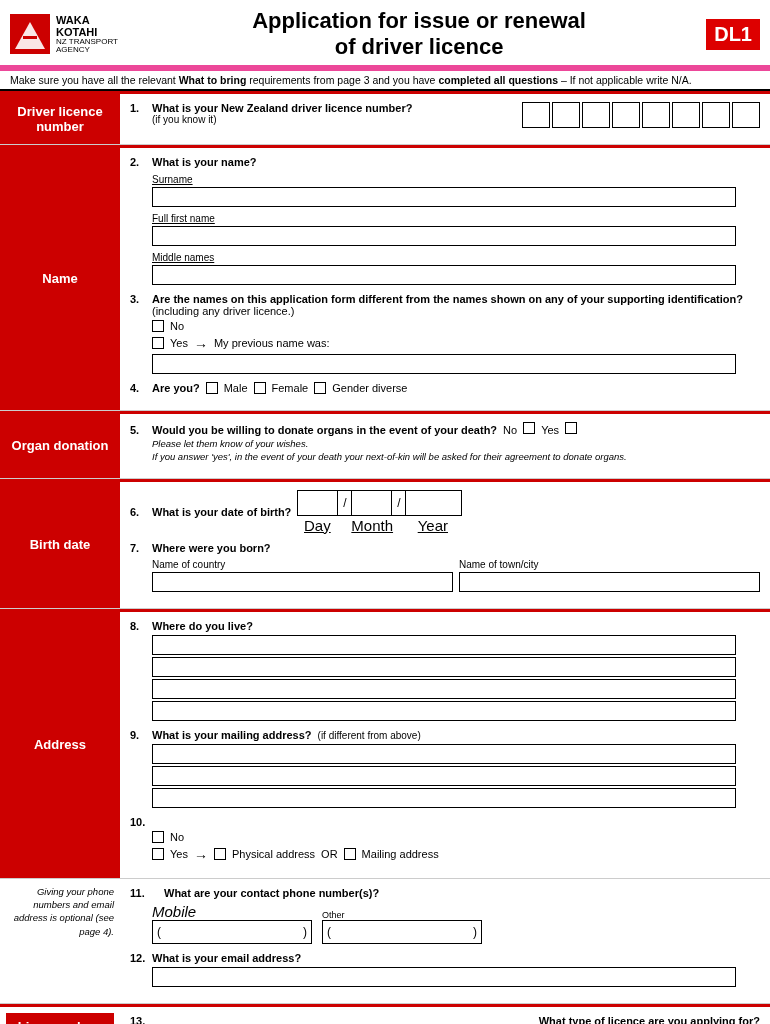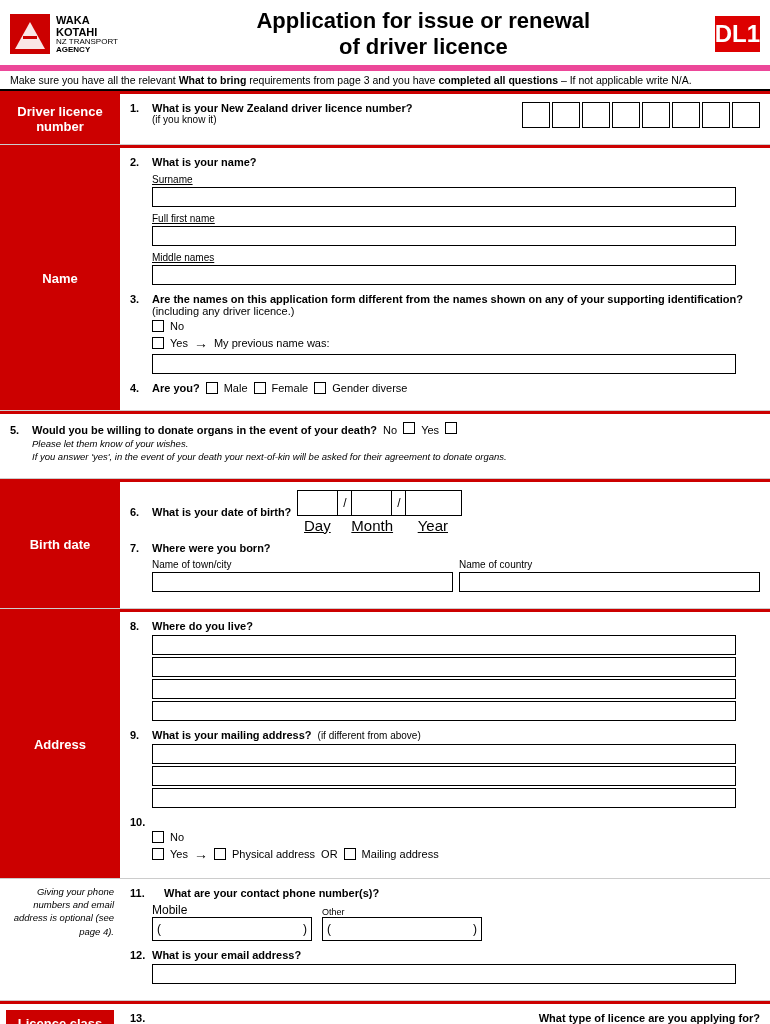--- a/index.html
+++ b/index.html
@@ -39,23 +39,23 @@
       text-align: center;
     }
     .header-title h1 {
       font-size: 22px;
       font-weight: bold;
       line-height: 1.2;
     }
     .dl1-badge {
       background: #d00;
       color: white;
-      font-size: 24px;
+      font-size: 20px;
       font-weight: bold;
-      padding: 4px 0;
+      padding: 4px 8px;
       margin-left: 8px;
       align-self: center;
     }
     .subtitle-bar {
       padding: 3px 10px;
       font-size: 10.5px;
       border-bottom: 2px solid #000;
     }
     .subtitle-bar strong { font-weight: bold; }
 
@@ -243,21 +243,21 @@
     <div class="logo-area">
       <svg class="logo-icon" viewBox="0 0 40 40">
         <rect width="40" height="40" fill="#cc0000"></rect>
         <polygon points="5,35 20,8 35,35" fill="white" opacity="0.9"></polygon>
         <rect x="13" y="22" width="14" height="3" fill="#cc0000"></rect>
       </svg>
       <div>
         <div style="font-size:11px;font-weight:bold;line-height:1.1;">WAKA</div>
         <div style="font-size:11px;font-weight:bold;line-height:1.1;">KOTAHI</div>
         <div style="font-size:8px;line-height:1.1;">NZ TRANSPORT</div>
-        <div style="font-size:8px;line-height:1.1;font-weight:bold;">AGENCY</div>
+        <div style="font-size:8px;line-height:1.1;">AGENCY</div>
       </div>
     </div>
     <div class="header-title">
       <h1><span>Application for issue or renewal</span><br><span>of driver licence</span></h1>
     </div>
     <div class="dl1-badge">DL1</div>
   </div>
 
   <div class="subtitle-bar">
     <span>Make sure you have all the relevant </span><strong>What to bring</strong><span> requirements from page 3 and you have </span><strong>completed all questions</strong><span> – If not applicable write N/A.</span>
@@ -342,20 +342,21 @@
           <span class="cb-box"></span>
           <span>Female</span>
           <span class="cb-box"></span>
           <span>Gender diverse</span>
         </div>
       </div>
     </div>
   </div>
 
   <div class="form-section" style="border-top:3px solid #cc0000;">
+    <div class="section-label">Organ donation</div>
     <div class="section-content">
       <div class="question">
         <div style="display:flex;align-items:baseline;gap:6px;flex-wrap:wrap;">
           <span class="q-num">5.</span>
           <span class="q-text">Would you be willing to donate organs in the event of your death?</span>
           <span>No</span>
           <span class="cb-box"></span>
           <span>Yes</span>
           <span class="cb-box"></span>
         </div>
@@ -392,25 +393,25 @@
         </div>
       </div>
 
       <div class="question">
         <div style="display:flex;align-items:baseline;gap:6px;">
           <span class="q-num">7.</span>
           <span class="q-text">Where were you born?</span>
         </div>
         <div class="town-country" style="margin-left:22px;margin-top:4px;">
           <div>
+            <span style="font-size:10px;">Name of country</span>
+            <input type="text" class="text-input" style="">
+          </div>
+          <div>
             <span style="font-size:10px;">Name of town/city</span>
-            <input type="text" class="text-input" style="">
-          </div>
-          <div>
-            <span style="font-size:10px;">Name of country</span>
             <input type="text" class="text-input" style="">
           </div>
         </div>
       </div>
     </div>
   </div>
 
   <div class="form-section" style="border-top:3px solid #cc0000;">
     <div class="section-label">Address</div>
     <div class="section-content">
@@ -471,21 +472,21 @@
     </div>
     <div class="section-content">
 
       <div class="question">
         <div style="display:flex;align-items:flex-end;gap:18px;">
           <span class="q-num">11.</span>
           <span class="q-text">What are your contact phone number(s)?</span>
         </div>
         <div class="phone-row" style="margin-left:22px;margin-top:4px;">
           <div class="phone-field">
-            <span style="font-size:12px;">Mobile</span>
+            <span style="font-size:15px;font-style:italic;">Mobile</span>
             <div class="phone-input-wrap">
               <span>(</span>
               <span style="flex:1;"></span>
               <span>)</span>
             </div>
           </div>
           <div class="phone-field">
             <span style="font-size:9px;">Other</span>
             <div class="phone-input-wrap">
               <span>(</span>

